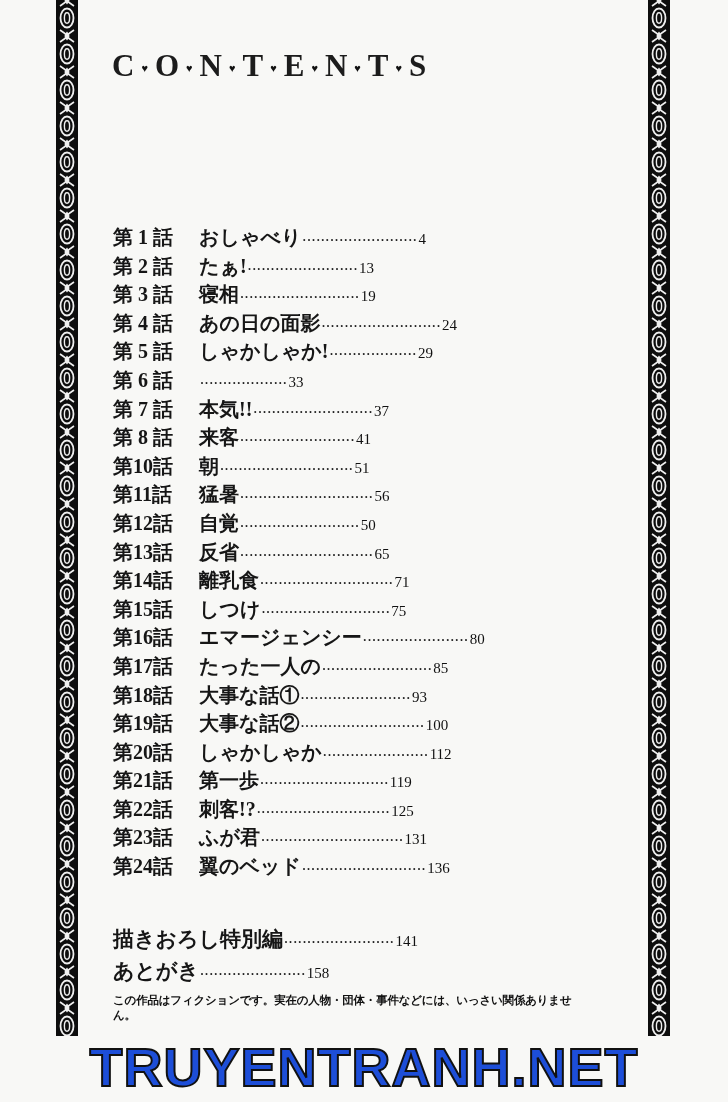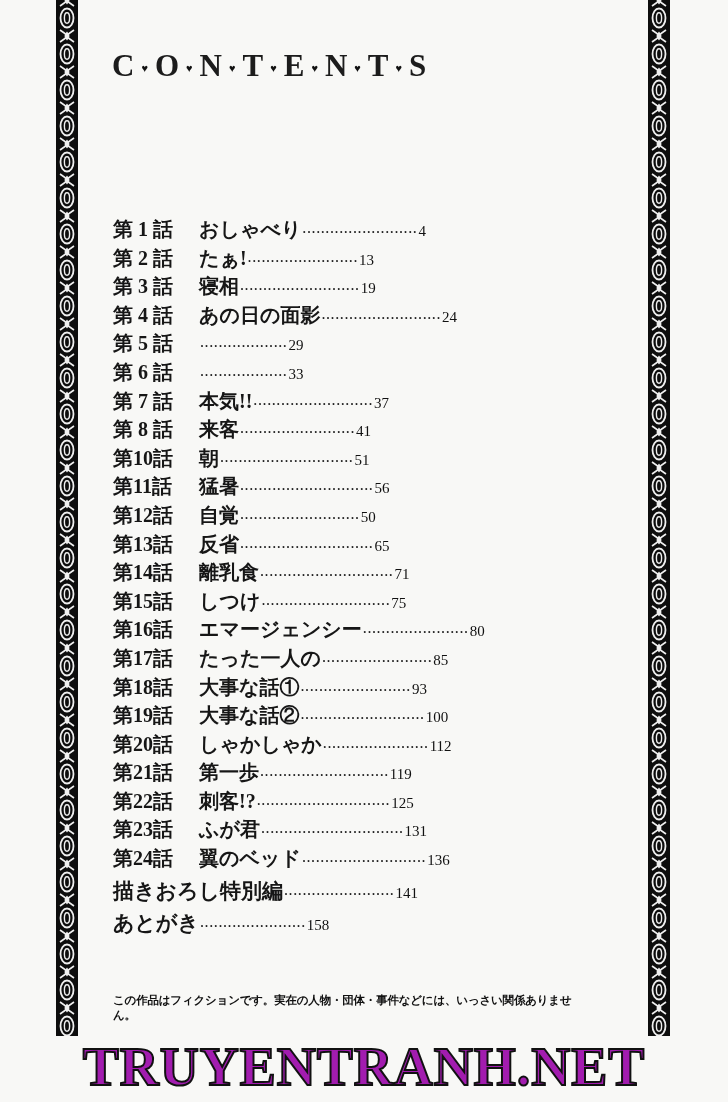--- a/index.html
+++ b/index.html
@@ -12,36 +12,36 @@
 
   .title{position:absolute;left:112px;top:48px;margin:0;display:flex;align-items:center;
          font-family:"Liberation Serif","DejaVu Serif",serif;font-weight:bold;
          font-size:31px;color:#1c1c1c;}
   .title .letter{margin-right:7px;letter-spacing:0;}
   .title .heart{font-size:11px;margin-right:7px;color:#111;padding-top:4px;}
 
   .toc{position:absolute;left:113px;top:216px;width:480px;}
   .toc-row{display:flex;align-items:baseline;height:28.6px;white-space:nowrap;
            font-family:"Liberation Serif","DejaVu Serif",serif;}
-  .c-label{display:inline-block;width:86px;font-size:20px;font-weight:bold;flex:0 0 86px;}
+  .c-label{display:inline-block;width:86px;font-size:20px;font-weight:bold;flex:0 0 86px;margin-top:8px;}
   .c-title{font-size:20px;font-weight:bold;}
   .c-dots{font-size:12px;font-weight:bold;letter-spacing:0.6px;color:#222;margin:0 1px;}
   .c-page{font-size:15px;color:#111;}
 
-  .extras{position:absolute;left:113px;top:877px;width:480px;}
+  .extras{position:absolute;left:113px;top:925px;width:480px;}
   .extras .toc-row{height:32px;}
   .extras .c-title{font-size:21px;}
 
   .disclaimer{position:absolute;left:113px;top:993px;width:480px;
               font-family:Liberation Serif, serif;
               font-size:11.5px;font-weight:bold;color:#111;letter-spacing:-0.2px;}
 
   .footer{position:absolute;left:0;top:1036px;width:728px;text-align:center;
-          font-family:Liberation Serif, serif;
-          font-size:54px;font-weight:bold;color:#a21caf;letter-spacing:1px;
+          font-family:Liberation Sans, sans-serif;
+          font-size:54px;font-weight:bold;color:#1d4ed8;letter-spacing:1px;
           -webkit-text-stroke:2px #111;}
 </style>
 </head>
 <body>
 
 <div class="page">
 
   <svg class="border left" width="22" height="1036" viewBox="0 0 22 1036" xmlns="http://www.w3.org/2000/svg">
     <defs>
       <pattern id="knotL" width="22" height="36" patternUnits="userSpaceOnUse">
@@ -114,20 +114,21 @@
         <span class="c-page">19</span>
       </div>
       <div class="toc-row">
         <span class="c-label">第 4 話</span>
         <span class="c-title">あの日の面影</span>
         <span class="c-dots">··························</span>
         <span class="c-page">24</span>
       </div>
       <div class="toc-row">
         <span class="c-label">第 5 話</span>
+        <span class="c-title">しゃかしゃか!</span>
         <span class="c-dots">···················</span>
         <span class="c-page">29</span>
       </div>
       <div class="toc-row">
         <span class="c-label">第 6 話</span>
         <span class="c-dots">···················</span>
         <span class="c-page">33</span>
       </div>
       <div class="toc-row">
         <span class="c-label">第 7 話</span>

